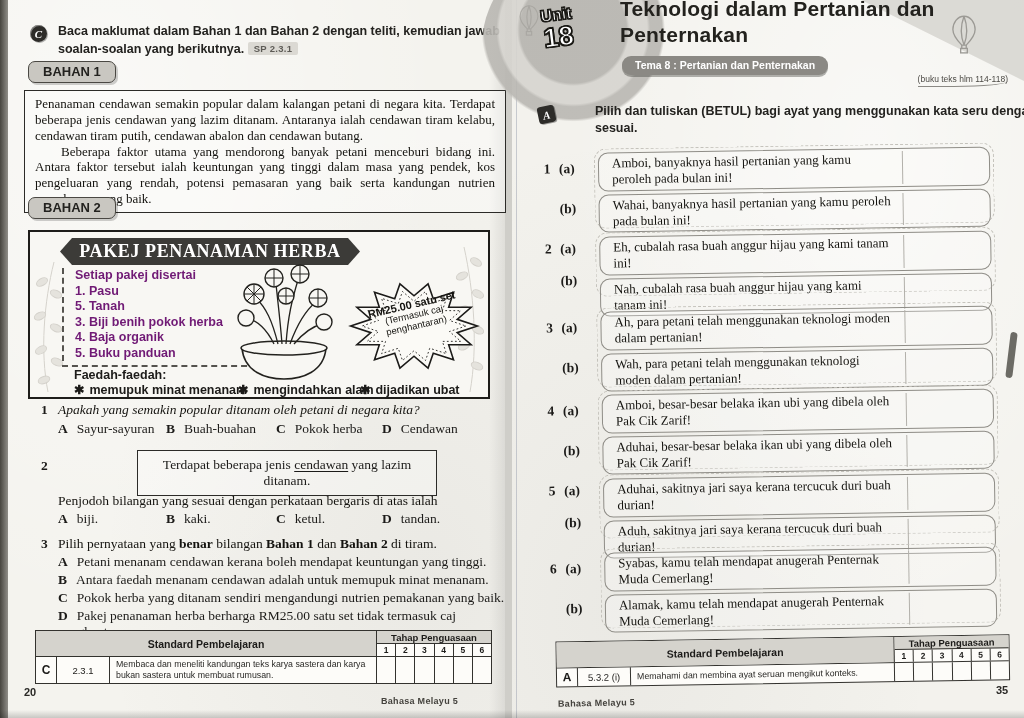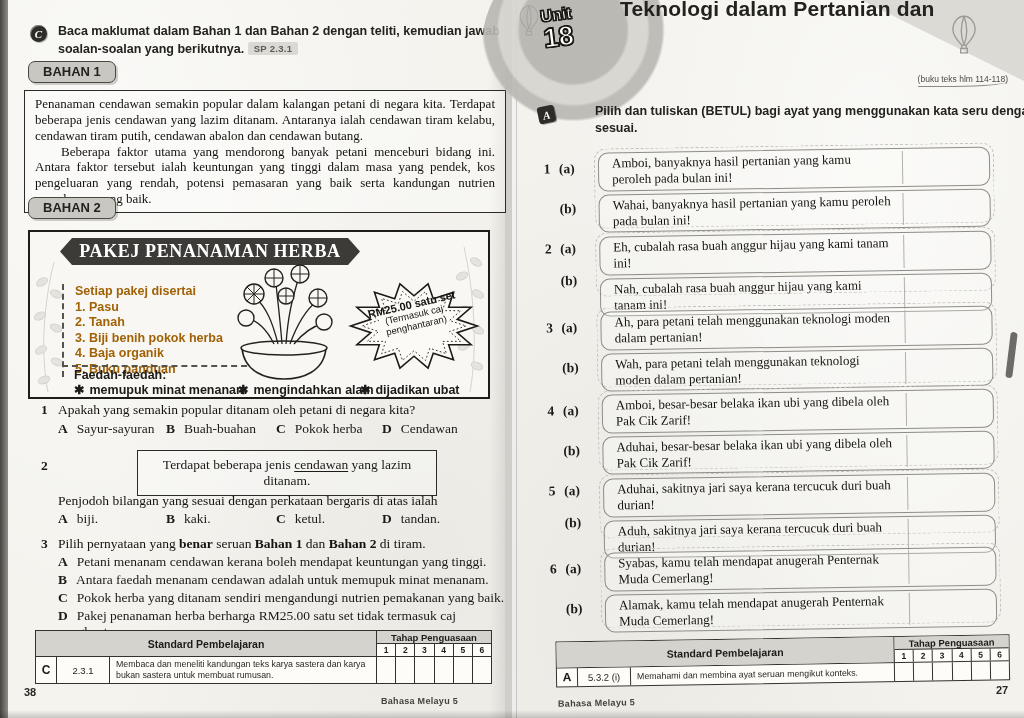--- a/index.html
+++ b/index.html
@@ -37,21 +37,21 @@
            padding:5px 10px;font:13px/1.22 "Liberation Serif",serif;text-align:justify;color:#14130f;}
   .passage p{margin:0;}
   .passage p+p{text-indent:26px;}
   
   .poster{left:20px;top:230px;width:458px;height:165px;border:2px solid #1e1d1a;background:#f8f7f3;overflow:hidden;}
   .poster .deco{position:absolute;top:0;height:165px;opacity:.85;}
   .banner{position:absolute;left:30px;top:6px;width:300px;height:27px;background:#3c3b38;color:#fff;
           display:flex;align-items:center;justify-content:center;font:bold 18px "Liberation Serif",serif;
           letter-spacing:.6px;clip-path:polygon(0 50%,4% 0,96% 0,100% 50%,96% 100%,4% 100%);}
   .pkg-list{position:absolute;left:32px;top:36px;border-left:2px dashed #55534e;padding-left:11px;
-            font:bold 12.5px/15.5px "Liberation Sans",sans-serif;color:#a16207;margin-top:16px;}
+            font:bold 12.5px/15.5px "Liberation Sans",sans-serif;color:#701a75;}
   .pkg-list .it{font-weight:bold;}
   .pkg-dash{position:absolute;left:32px;top:133px;width:195px;border-top:2px dashed #55534e;}
   .benefits-h{position:absolute;left:44px;top:136px;font:bold 12.5px "Liberation Sans",sans-serif;}
   .benefit{position:absolute;top:150px;font:bold 12.5px "Liberation Sans",sans-serif;}
   .benefit .ast{margin-right:5px;font-weight:bold;}
   .plant{position:absolute;left:198px;top:28px;}
   .burst-wrap{position:absolute;left:318px;top:46px;width:132px;height:96px;}
   .burst-text{position:absolute;left:8px;top:20px;width:116px;text-align:center;transform:rotate(-13deg);
               font-family:"Liberation Sans",sans-serif;color:#14130f;}
   .burst-text .l1{font-size:11px;font-weight:bold;}
@@ -169,21 +169,21 @@
           <ellipse cx="34" cy="114" rx="6" ry="3.5" transform="rotate(-25 34 114)"></ellipse>
           <ellipse cx="47" cy="134" rx="6" ry="3.5" transform="rotate(22 47 134)"></ellipse>
         </g>
       </svg>
 
       <div class="banner">PAKEJ PENANAMAN HERBA</div>
 
       <div class="pkg-list">
         <div class="b">Setiap pakej disertai</div>
         <div class="it">1.  Pasu</div>
-        <div class="it">2.  Tanah</div>
+        <div class="it">5.  Tanah</div>
         <div class="it">3.  Biji benih pokok herba</div>
         <div class="it">4.  Baja organik</div>
         <div class="it">5.  Buku panduan</div>
       </div>
       <div class="pkg-dash"></div>
 
       <svg class="plant" width="112" height="122" viewBox="0 0 112 122">
         <g stroke="#23221e" fill="none" stroke-width="1.6">
           <path d="M14,88 C16,112 38,119 56,119 C74,119 96,112 98,88" fill="#f8f7f3"></path>
           <ellipse cx="56" cy="88" rx="43" ry="7" fill="#f8f7f3"></ellipse>
@@ -232,39 +232,39 @@
       </div>
       <div class="benefit" style="left:208px;">
         <span class="ast">✱</span><span>mengindahkan alam</span>
       </div>
       <div class="benefit" style="left:330px;">
         <span class="ast">✱</span><span>dijadikan ubat</span>
       </div>
     </div>
 
     <div class="abs qnum" style="left:33px;top:402px;">1</div>
-    <div class="abs qtext" style="left:50px;top:402px;">Apakah yang semakin popular ditanam oleh petani di negara kita?</div>
+    <div class="abs qtext" style="left:50px;top:402px;font-style:italic;">Apakah yang semakin popular ditanam oleh petani di negara kita?</div>
     <div class="abs opt" style="left:50px;top:421px;"><span class="lt">A</span><span>Sayur-sayuran</span></div>
     <div class="abs opt" style="left:158px;top:421px;"><span class="lt">B</span><span>Buah-buahan</span></div>
     <div class="abs opt" style="left:268px;top:421px;"><span class="lt">C</span><span>Pokok herba</span></div>
     <div class="abs opt" style="left:374px;top:421px;"><span class="lt">D</span><span>Cendawan</span></div>
 
     <div class="abs qnum" style="left:33px;top:458px;">2</div>
     <div class="abs qtext" style="left:50px;top:493px;">Penjodoh bilangan yang sesuai dengan perkataan bergaris di atas ialah</div>
     <div class="abs q2box">
       <span>Terdapat beberapa jenis </span><u>cendawan</u><span> yang lazim ditanam.</span>
     </div>
     <div class="abs opt" style="left:50px;top:511px;"><span class="lt">A</span><span>biji.</span></div>
     <div class="abs opt" style="left:158px;top:511px;"><span class="lt">B</span><span>kaki.</span></div>
     <div class="abs opt" style="left:268px;top:511px;"><span class="lt">C</span><span>ketul.</span></div>
     <div class="abs opt" style="left:374px;top:511px;font-family:Liberation Serif, serif;"><span class="lt">D</span><span>tandan.</span></div>
 
     <div class="abs qnum" style="left:33px;top:536px;">3</div>
     <div class="abs qtext" style="left:50px;top:536px;">
-      <span>Pilih pernyataan yang </span><span class="b">benar</span><span> seruan </span><span class="b">Bahan 1</span><span> dan </span><span class="b">Bahan 2</span><span> di tiram.</span>
+      <span>Pilih pernyataan yang </span><span class="b">benar</span><span> bilangan </span><span class="b">Bahan 1</span><span> dan </span><span class="b">Bahan 2</span><span> di tiram.</span>
     </div>
     <div class="abs opt" style="left:50px;top:572px;"><span class="lt">B</span><span>Antara faedah menanam cendawan adalah untuk memupuk minat menanam.</span></div>
     <div class="abs opt" style="left:50px;top:554px;"><span class="lt">A</span><span>Petani menanam cendawan kerana boleh mendapat keuntungan yang tinggi.</span></div>
     <div class="abs opt" style="left:50px;top:590px;"><span class="lt">C</span><span>Pokok herba yang ditanam sendiri mengandungi nutrien pemakanan yang baik.</span></div>
     <div class="abs opt" style="left:50px;top:608px;"><span class="lt">D</span><span>Pakej penanaman herba berharga RM25.00 satu set tidak termasuk caj penghantaran.</span></div>
 
     <div class="sptable" style="left:27px;top:630px;width:455px;">
       <div class="sp-head">
         <div class="sp-head-left">Standard Pembelajaran</div>
         <div class="sp-head-right">
@@ -287,21 +287,21 @@
             <i></i>
             <i></i>
             <i></i>
             <i></i>
             <i></i>
             <i></i>
           </div>
       </div>
     </div>
 
-    <div class="abs pagenum" style="left:16px;top:686px;">38</div>
+    <div class="abs pagenum" style="left:16px;top:686px;">20</div>
     <div class="abs booklabel" style="left:373px;top:696px;">Bahasa Melayu 5</div>
   </div>
 
   <div class="page page-right">
     <div class="abs fold-line"></div>
     <div class="abs corner-shade"></div>
     <div class="abs unit-blob"></div>
 
     <svg class="abs" style="left:6px;top:4px;opacity:.8;" width="22" height="32" viewBox="0 0 24 36">
       <g stroke="#a5a39e" fill="none" stroke-width="1.3">
@@ -319,21 +319,23 @@
           <rect x="9" y="31" width="6" height="4"></rect>
       </g>
     </svg>
 
     <div class="abs unit-badge">
       <div class="u1">Unit</div>
       <div class="u2">18</div>
     </div>
     <div class="abs rp-title">
       <div>Teknologi dalam Pertanian dan</div>
-    </div>
+      <div>Penternakan</div>
+    </div>
+    <div class="abs theme-ribbon">Tema 8 : Pertanian dan Penternakan</div>
     <div class="abs tb-ref">(buku teks hlm 114-118)</div>
 
     <span class="a-badge">A</span>
     <div class="abs sectA">
       <span>Pilih dan tuliskan (BETUL) bagi ayat yang menggunakan kata seru dengan sesuai.</span>
     </div>
 
     <div class="abs rp-body">
 
       <div class="pair g1">
@@ -486,20 +488,20 @@
               <i></i>
               <i></i>
               <i></i>
               <i></i>
               <i></i>
             </div>
         </div>
       </div>
     </div>
 
-    <div class="abs pagenum" style="left:484px;top:684px;">27</div>
+    <div class="abs pagenum" style="left:484px;top:684px;">35</div>
     <div class="abs booklabel" style="left:46px;top:698px;transform:rotate(-1.2deg);">Bahasa Melayu 5</div>
   </div>
 
   <div class="abs edge-left"></div>
   <div class="abs smudge"></div>
   <div class="abs bottom-shade"></div>
 </div>
 
 </body></html>

